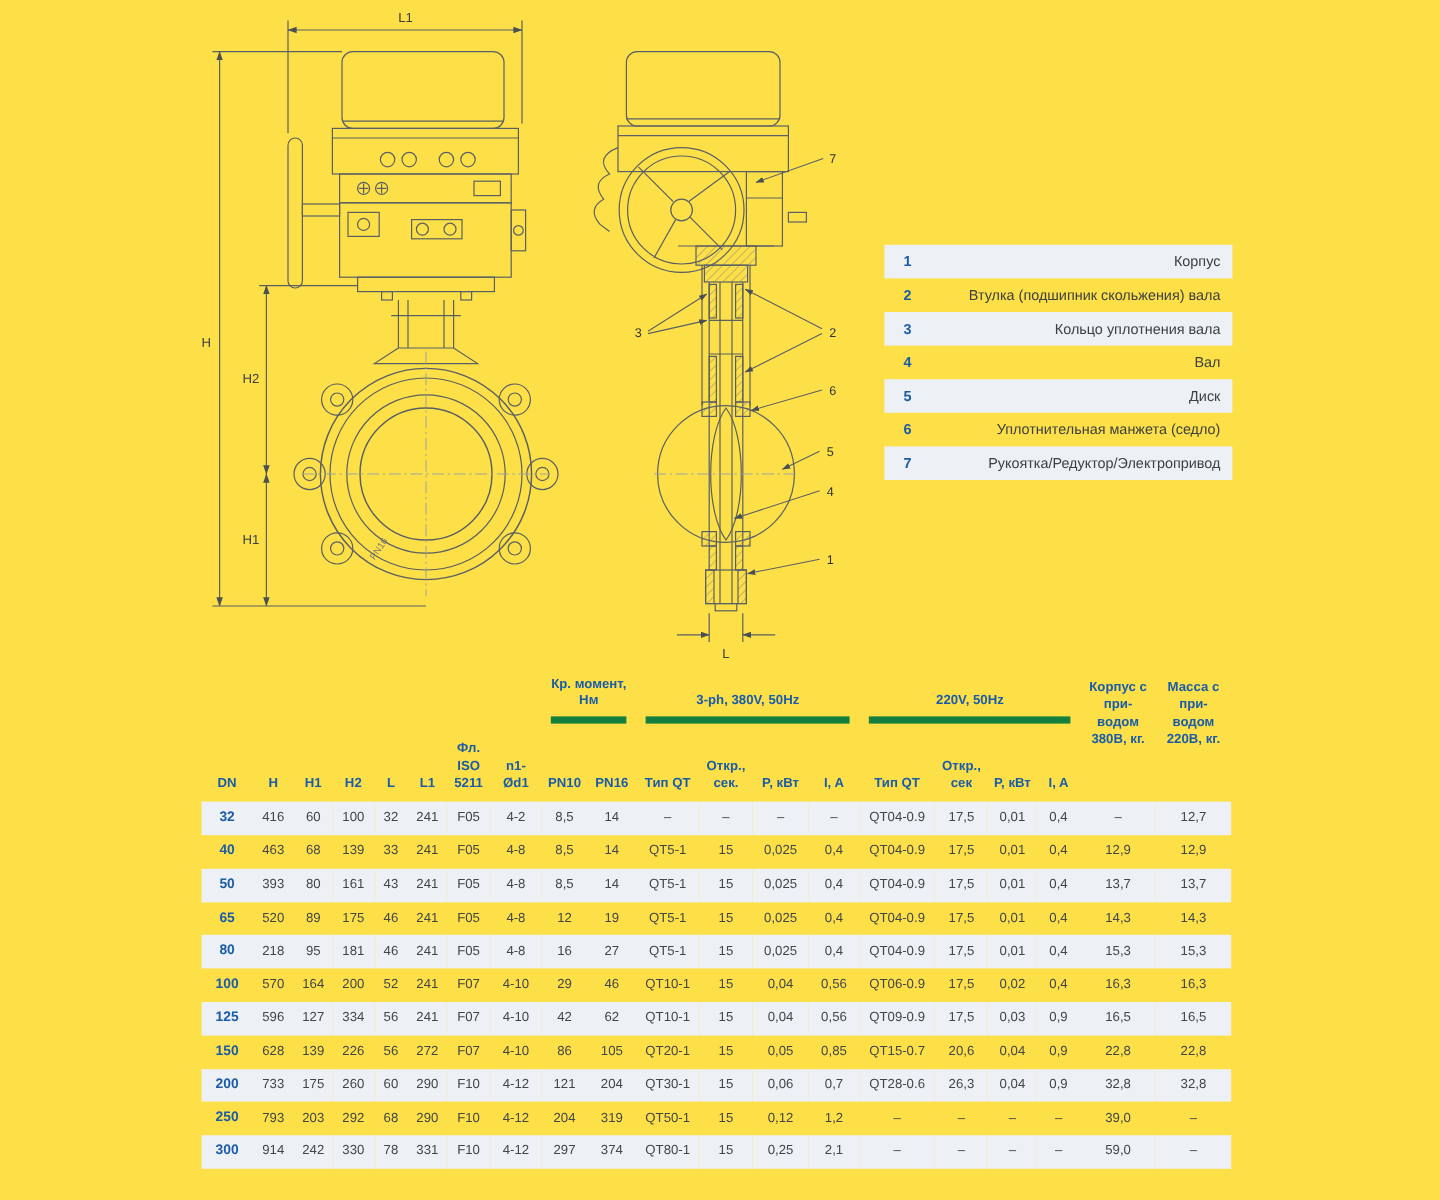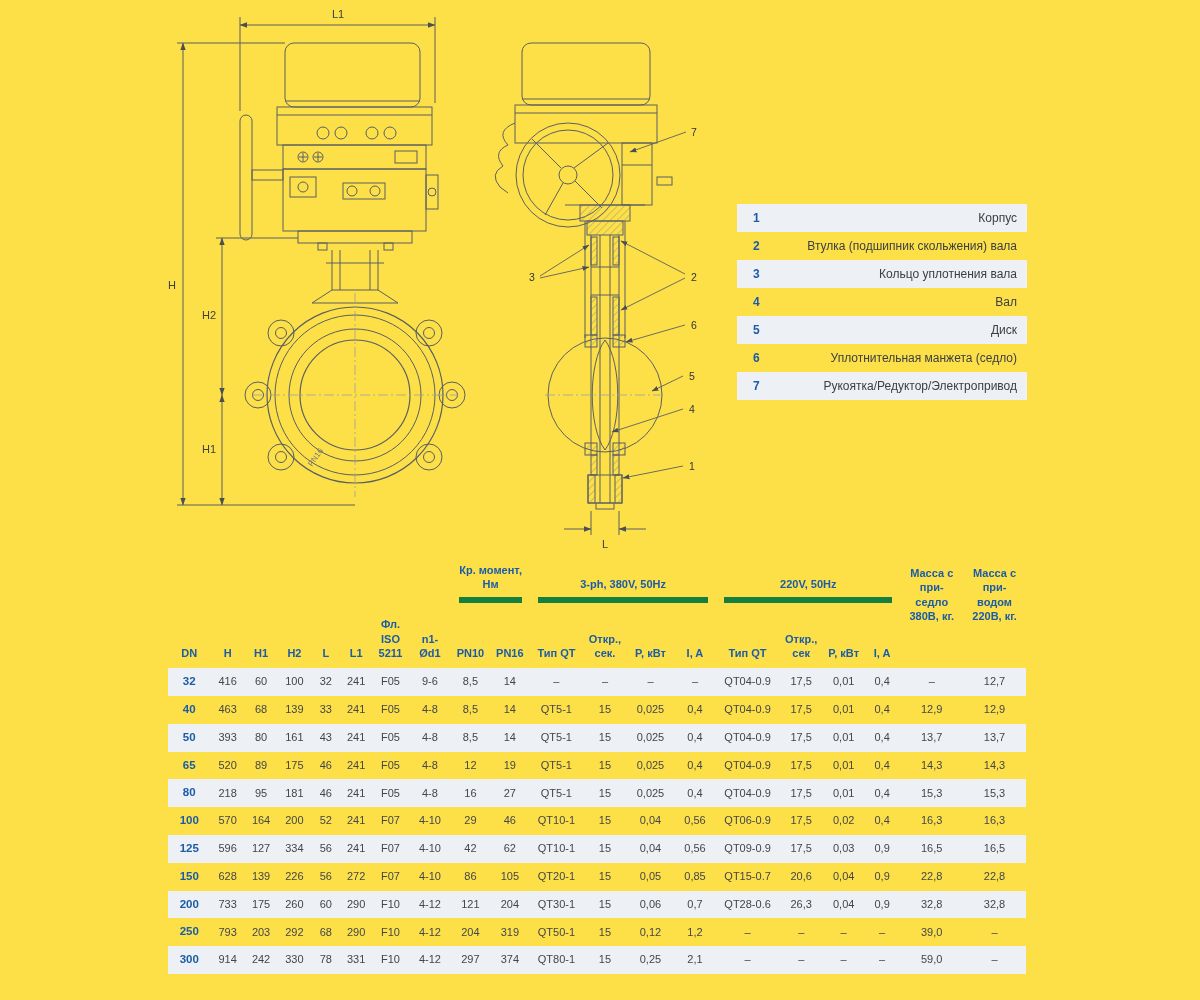--- a/index.html
+++ b/index.html
@@ -284,21 +284,21 @@
           <th rowspan="2">n1- Ød1</th>
           <th colspan="2" class="group">
             <div class="group-label">Кр. момент, Нм</div>
           </th>
           <th colspan="4" class="group">
             <div class="group-label">3-ph, 380V, 50Hz</div>
           </th>
           <th colspan="4" class="group">
             <div class="group-label">220V, 50Hz</div>
           </th>
-          <th rowspan="2" class="mass">Масса с при- седло 380В, кг.</th>
+          <th rowspan="2" class="mass">Корпус с при- водом 380В, кг.</th>
           <th rowspan="2" class="mass">Масса с при- водом 220В, кг.</th>
         </tr>
         <tr>
           <th>PN10</th>
           <th>PN16</th>
           <th>Тип QT</th>
           <th>Откр., сек.</th>
           <th>P, кВт</th>
           <th>I, A</th>
           <th>Тип QT</th>
@@ -309,21 +309,21 @@
       </thead>
       <tbody>
           <tr>
             <td class="dn">32</td>
             <td>416</td>
             <td>60</td>
             <td>100</td>
             <td>32</td>
             <td>241</td>
             <td>F05</td>
-            <td>9-6</td>
+            <td>4-2</td>
             <td>8,5</td>
             <td>14</td>
             <td>–</td>
             <td>–</td>
             <td>–</td>
             <td>–</td>
             <td>QT04-0.9</td>
             <td>17,5</td>
             <td>0,01</td>
             <td>0,4</td>

